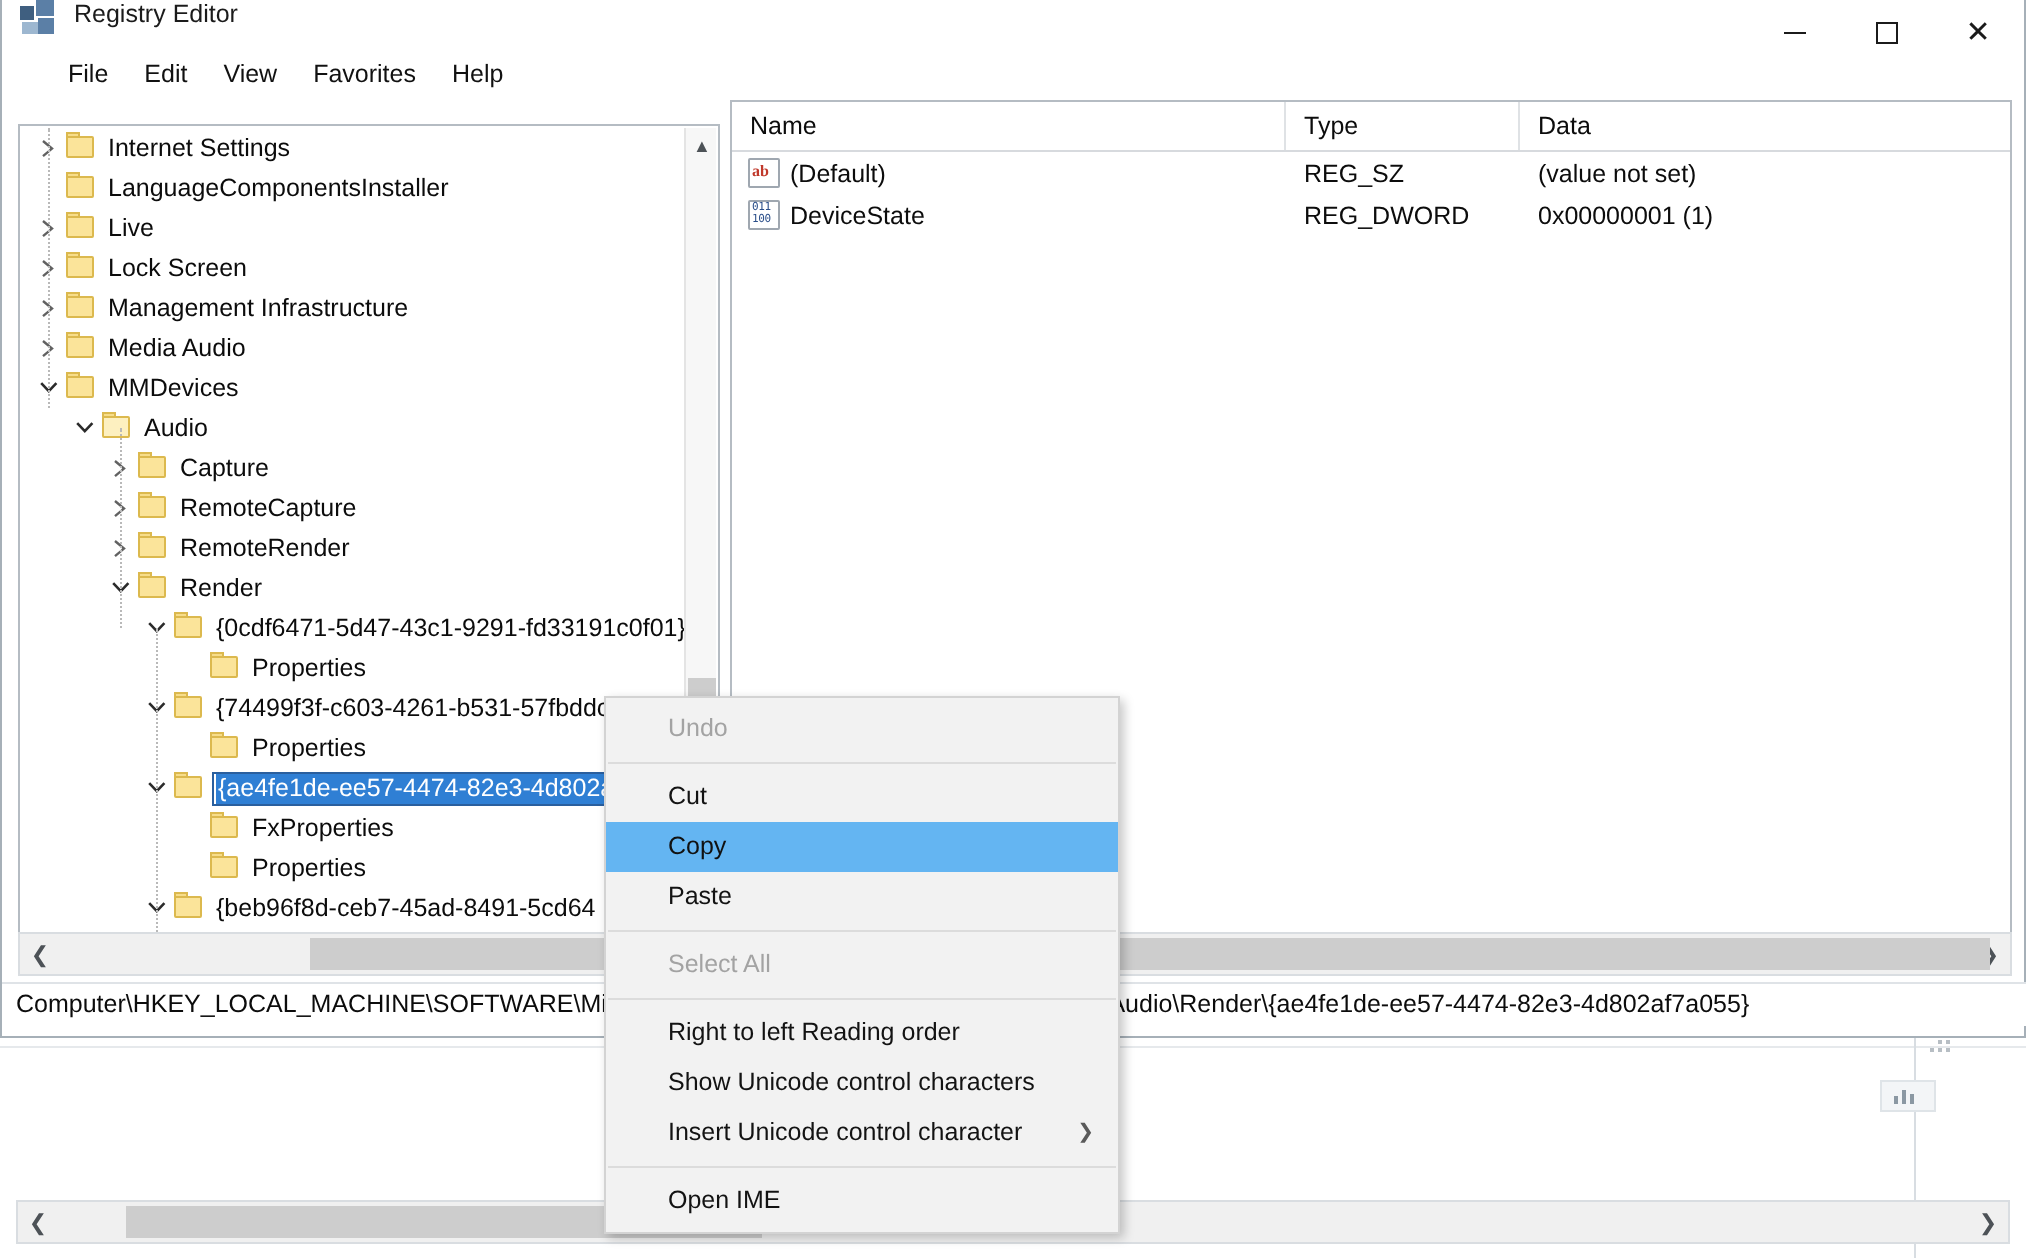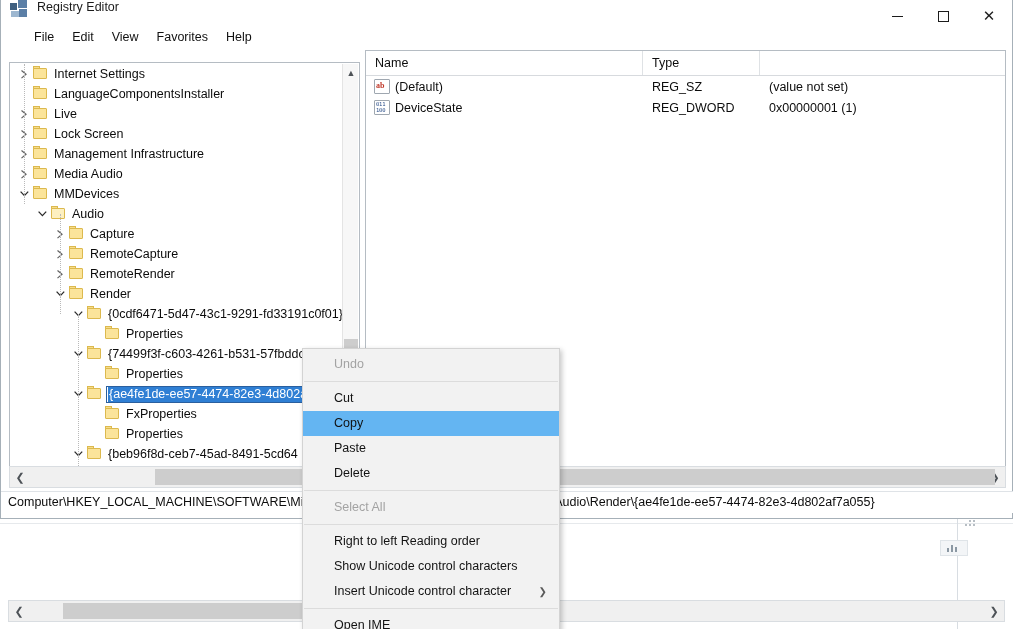--- a/index.html
+++ b/index.html
@@ -772,20 +772,21 @@
         <div class="tree-vscroll">
           <div class="sb-arrow">▲</div>
           <div class="sb-thumb"></div>
         </div>
       </div>
 
       <div class="list-pane">
         <div class="list-header">
           <div class="col c-name">Name</div>
           <div class="col c-type">Type</div>
+          <div class="col c-data">Data</div>
         </div>
         <div id="values-rows">
             <div class="lrow">
               <div class="cell c-name">
                 <span class="val-icon">
                   <span class="ab">ab</span>
                 </span>
                 <span>(Default)</span>
               </div>
               <div class="cell c-type">REG_SZ</div>
@@ -819,21 +820,20 @@
     </div>
 
   </div>
 
   <div class="ctxmenu" id="ctxmenu">
       <div class="ctx-item disabled"><span>Undo</span></div>
       <div class="ctx-sep"></div>
       <div class="ctx-item"><span>Cut</span></div>
       <div class="ctx-item highlight"><span>Copy</span></div>
       <div class="ctx-item"><span>Paste</span></div>
-      <div class="ctx-item"><span>Delete</span></div>
       <div class="ctx-sep"></div>
       <div class="ctx-item disabled"><span>Select All</span></div>
       <div class="ctx-sep"></div>
       <div class="ctx-item"><span>Right to left Reading order</span></div>
       <div class="ctx-item"><span>Show Unicode control characters</span></div>
       <div class="ctx-item"><span>Insert Unicode control character</span><span class="ctx-sub">❯</span></div>
       <div class="ctx-sep"></div>
       <div class="ctx-item"><span>Open IME</span></div>
     </div>
 

